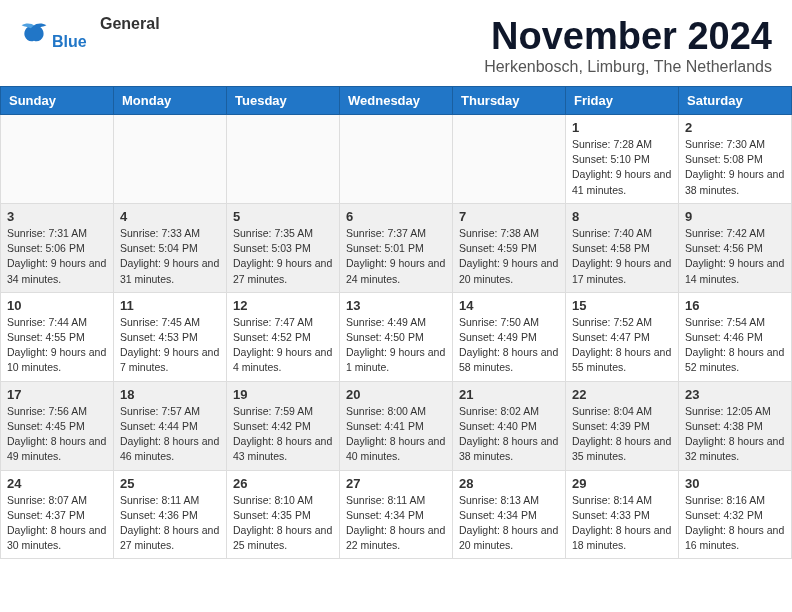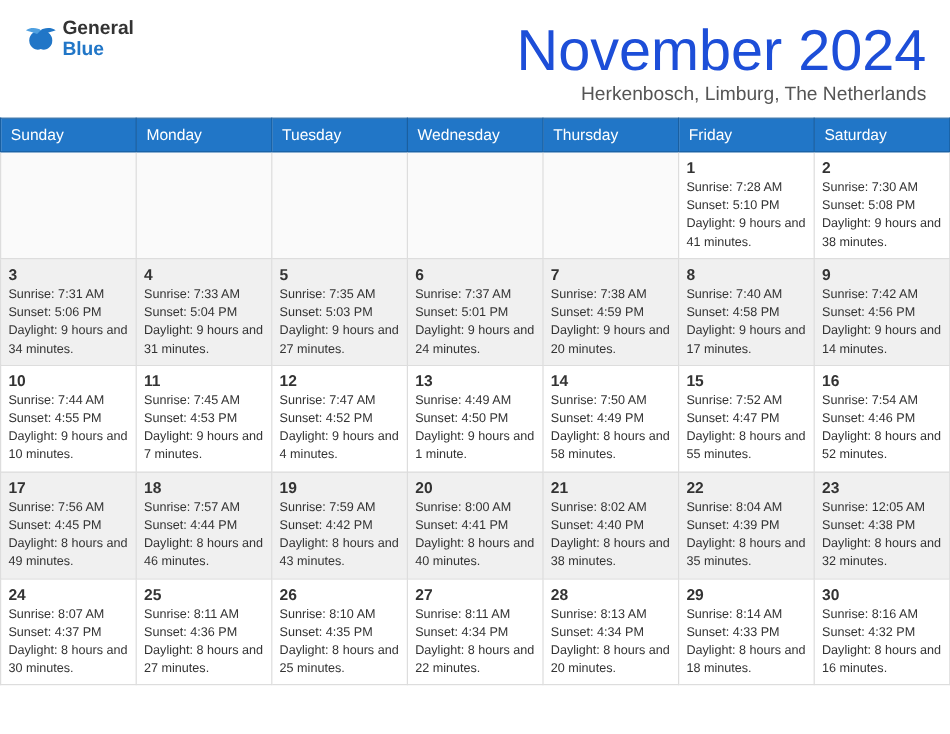--- a/index.html
+++ b/index.html
@@ -10,46 +10,46 @@
       align-items: flex-start;
       padding: 15px 20px 10px 20px;
       justify-content: space-between;
     }
     
     .logo {
       display: flex;
       align-items: center;
       gap: 4px;
     }
-    .logo-text-general { font-size: 16px; font-weight: bold; color: #333; }
+    .logo-text-general { font-size: 16px; font-weight: bold; color: #333; margin-left: 48px; }
     .logo-text-blue { font-size: 16px; font-weight: bold; color: #2176c7; }
     .logo-bird {
       width: 28px;
       height: 22px;
     }
     
     .title-area { text-align: right; }
-    .month-title { font-size: 48px; font-weight: 400; color: #1d4ed8; }
+    .month-title { font-size: 38px; font-weight: 700; color: #0f172a; }
     .subtitle { font-size: 16px; color: #555; }
     
     .calendar {
       width: 100%;
       border-collapse: collapse;
       border: 1px solid #ccc;
       margin: 0 0 10px 0;
       font-size: 11.5px;
     }
     
     .calendar th {
       background: #2176c7;
       color: #fff;
       text-align: left;
       padding: 6px 8px;
       font-size: 13px;
-      font-weight: normal;
+      font-weight: bold;
       border: 1px solid #1a5fa0;
       margin-left: 11px;
     }
     
     .calendar td {
       vertical-align: top;
       border: 1px solid #ddd;
       padding: 5px 6px;
       width: 113px;
       min-height: 85px;

